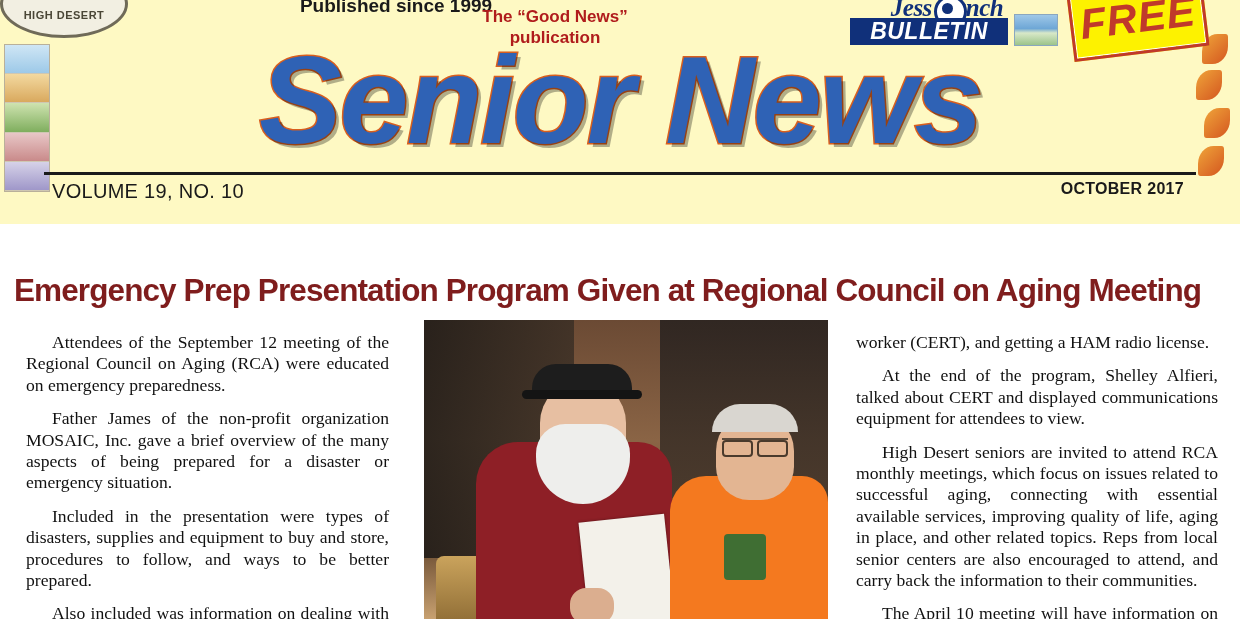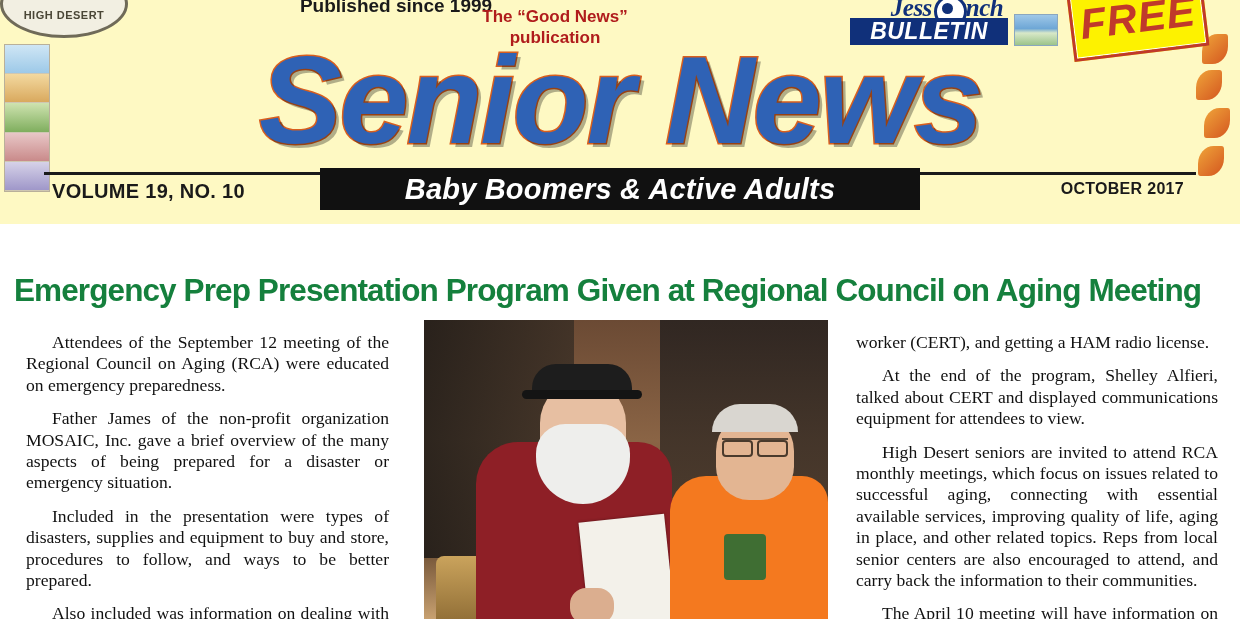--- a/index.html
+++ b/index.html
@@ -241,21 +241,21 @@
     left: 44px; right: 44px;
     top: -4px;
     height: 3px;
     background: #1a1a1a;
   }
   .mh-volume {
     position: absolute;
     left: 52px;
     top: 4px;
     font-family: "Liberation Sans", sans-serif;
-    font-weight: bold;
+    font-weight: normal;
     font-size: 20px;
     color: #1a1a1a;
     letter-spacing: 0.3px;
   }
   .mh-date {
     position: absolute;
     right: 56px;
     top: 4px;
     font-family: "Liberation Sans", sans-serif;
     font-weight: bold;
@@ -290,21 +290,21 @@
   .headline {
     position: absolute;
     left: 14px;
     top: 0;
     width: 1216px;
     font-family: "Liberation Sans", sans-serif;
     font-weight: bold;
     font-size: 31.5px;
     line-height: 36px;
     letter-spacing: -0.9px;
-    color: #15803d;
+    color: #7f1d1d;
     white-space: nowrap;
   }
 
   .cols {
     position: absolute;
     left: 14px;
     top: 48px;
     width: 1216px;
     height: 300px;
   }
@@ -457,21 +457,20 @@
 
   <div class="free-badge">
     <span>FREE</span>
   </div>
 
   <div class="wordmark">Senior News</div>
 
   <div class="mh-bottom">
     <div class="mh-rule-top"></div>
     <div class="mh-volume">VOLUME 19, NO. 10</div>
-    <div class="mh-tagline">Baby Boomers &amp; Active Adults</div>
     <div class="mh-date">OCTOBER 2017</div>
   </div>
 </div>
 
 <div class="article">
 
   <div class="headline">Emergency Prep Presentation Program Given at Regional Council on Aging Meeting</div>
 
   <div class="cols">
 

